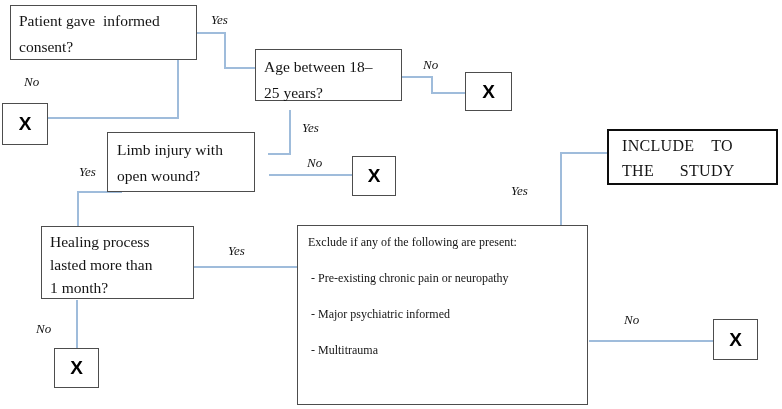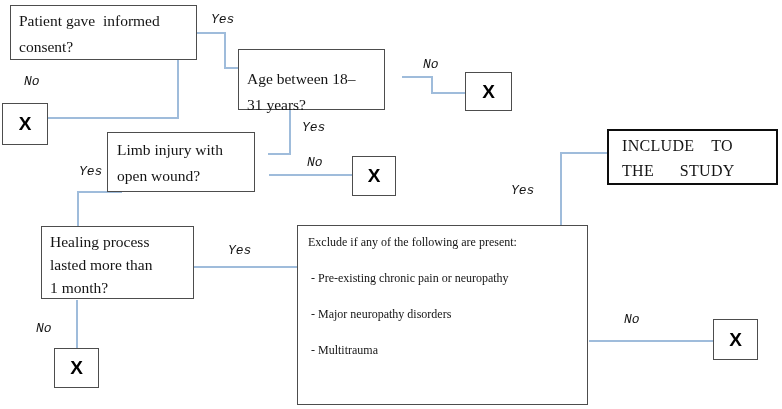--- a/index.html
+++ b/index.html
@@ -42,21 +42,20 @@
     font-weight: 700;
     font-size: 19px;
     color: #000000;
   }
   .lbl {
     position: absolute;
     font-style: italic;
     font-size: 13px;
     line-height: 14px;
     white-space: nowrap;
-    font-family: Liberation Mono, monospace;
   }
   .ln { position: absolute; background: var(--connector); }
   .box.include {
     border: 2.5px solid var(--include-border);
     font-size: 16px;
     line-height: 25px;
     padding: 2px 13px;
     letter-spacing: 0.3px;
   }
   .box.exclude {
@@ -98,40 +97,40 @@
   <div class="ln" style="left:560px;top:152px;width:2px;height:73px"></div>
   <div class="ln" style="left:560px;top:152px;width:47px;height:2px"></div>
 
   <div class="ln" style="left:589px;top:340px;width:124px;height:2px"></div>
 
   <div class="box" style="left:10px;top:5px;width:187px;height:55px">
     <div class="bl">Patient gave  informed</div>
     <div class="bl">consent?</div>
   </div>
 
-  <div class="box" style="left:238px;top:49px;width:147px;height:61px;padding-top:16px">
+  <div class="box" style="left:255px;top:49px;width:147px;height:52px;padding-top:4px">
     <div class="bl">Age between 18–</div>
-    <div class="bl">31 years?</div>
+    <div class="bl">25 years?</div>
   </div>
 
   <div class="box" style="left:107px;top:132px;width:148px;height:60px;padding:4px 9px">
     <div class="bl">Limb injury with</div>
     <div class="bl">open wound?</div>
   </div>
 
   <div class="box healing" style="left:41px;top:226px;width:153px;height:73px">
     <div class="bl">Healing process</div>
     <div class="bl">lasted more than</div>
     <div class="bl">1 month?</div>
   </div>
 
   <div class="box exclude" style="left:297px;top:225px;width:291px;height:180px">
     <div class="para">Exclude if any of the following are present:</div>
     <div class="para"> - Pre-existing chronic pain or neuropathy</div>
-    <div class="para"> - Major neuropathy disorders</div>
+    <div class="para"> - Major psychiatric informed</div>
     <div class="para"> - Multitrauma</div>
   </div>
 
   <div class="box include" style="left:607px;top:129px;width:171px;height:56px">
     <div class="bl">INCLUDE    TO</div>
     <div class="bl">THE      STUDY</div>
   </div>
 
   <div class="xbox" style="left:2px;top:103px;height:42px">
     <span>X</span>

